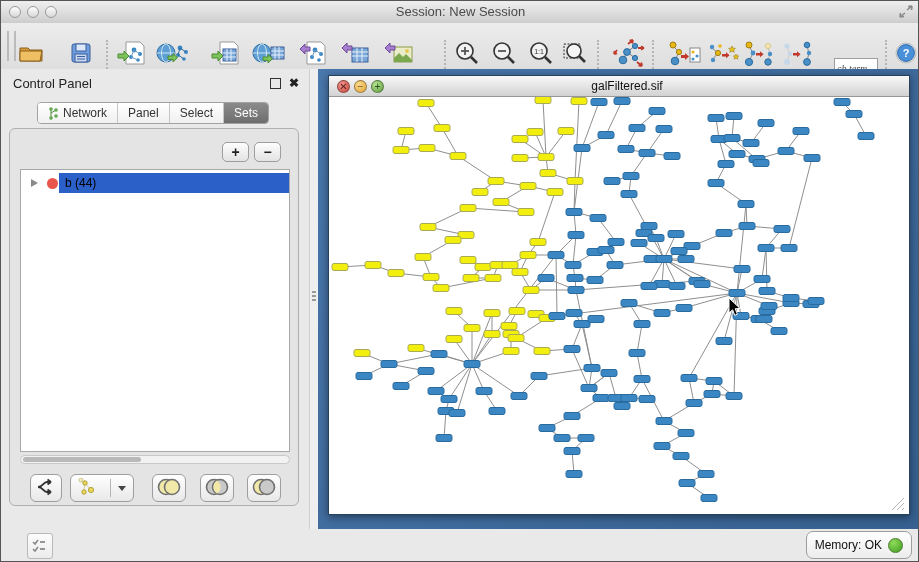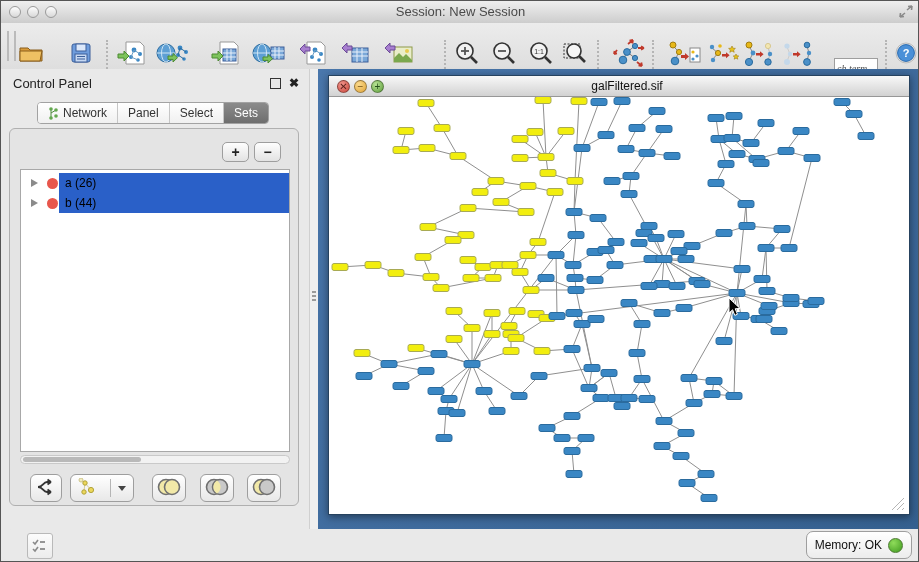--- a/index.html
+++ b/index.html
@@ -341,26 +341,20 @@
           <span>Sets</span>
         </div>
     </div>
 
     <div class="panelbox">
       <button class="pm-btn" style="left:212px">+</button>
       <button class="pm-btn" style="left:244px">−</button>
 
       <div class="setlist">
         <div style="height:3px"></div>
-        <div class="set-row">
-          <div class="rowbg"></div>
-          <span class="tri"></span>
-          <span class="dot"></span>
-          <span class="lbl">a (26)</span>
-        </div>
         <div class="set-row">
           <div class="rowbg"></div>
           <span class="tri"></span>
           <span class="dot"></span>
           <span class="lbl">b (44)</span>
         </div>
       </div>
       <div class="hscroll">
           <div class="thumb"></div>
         </div>

